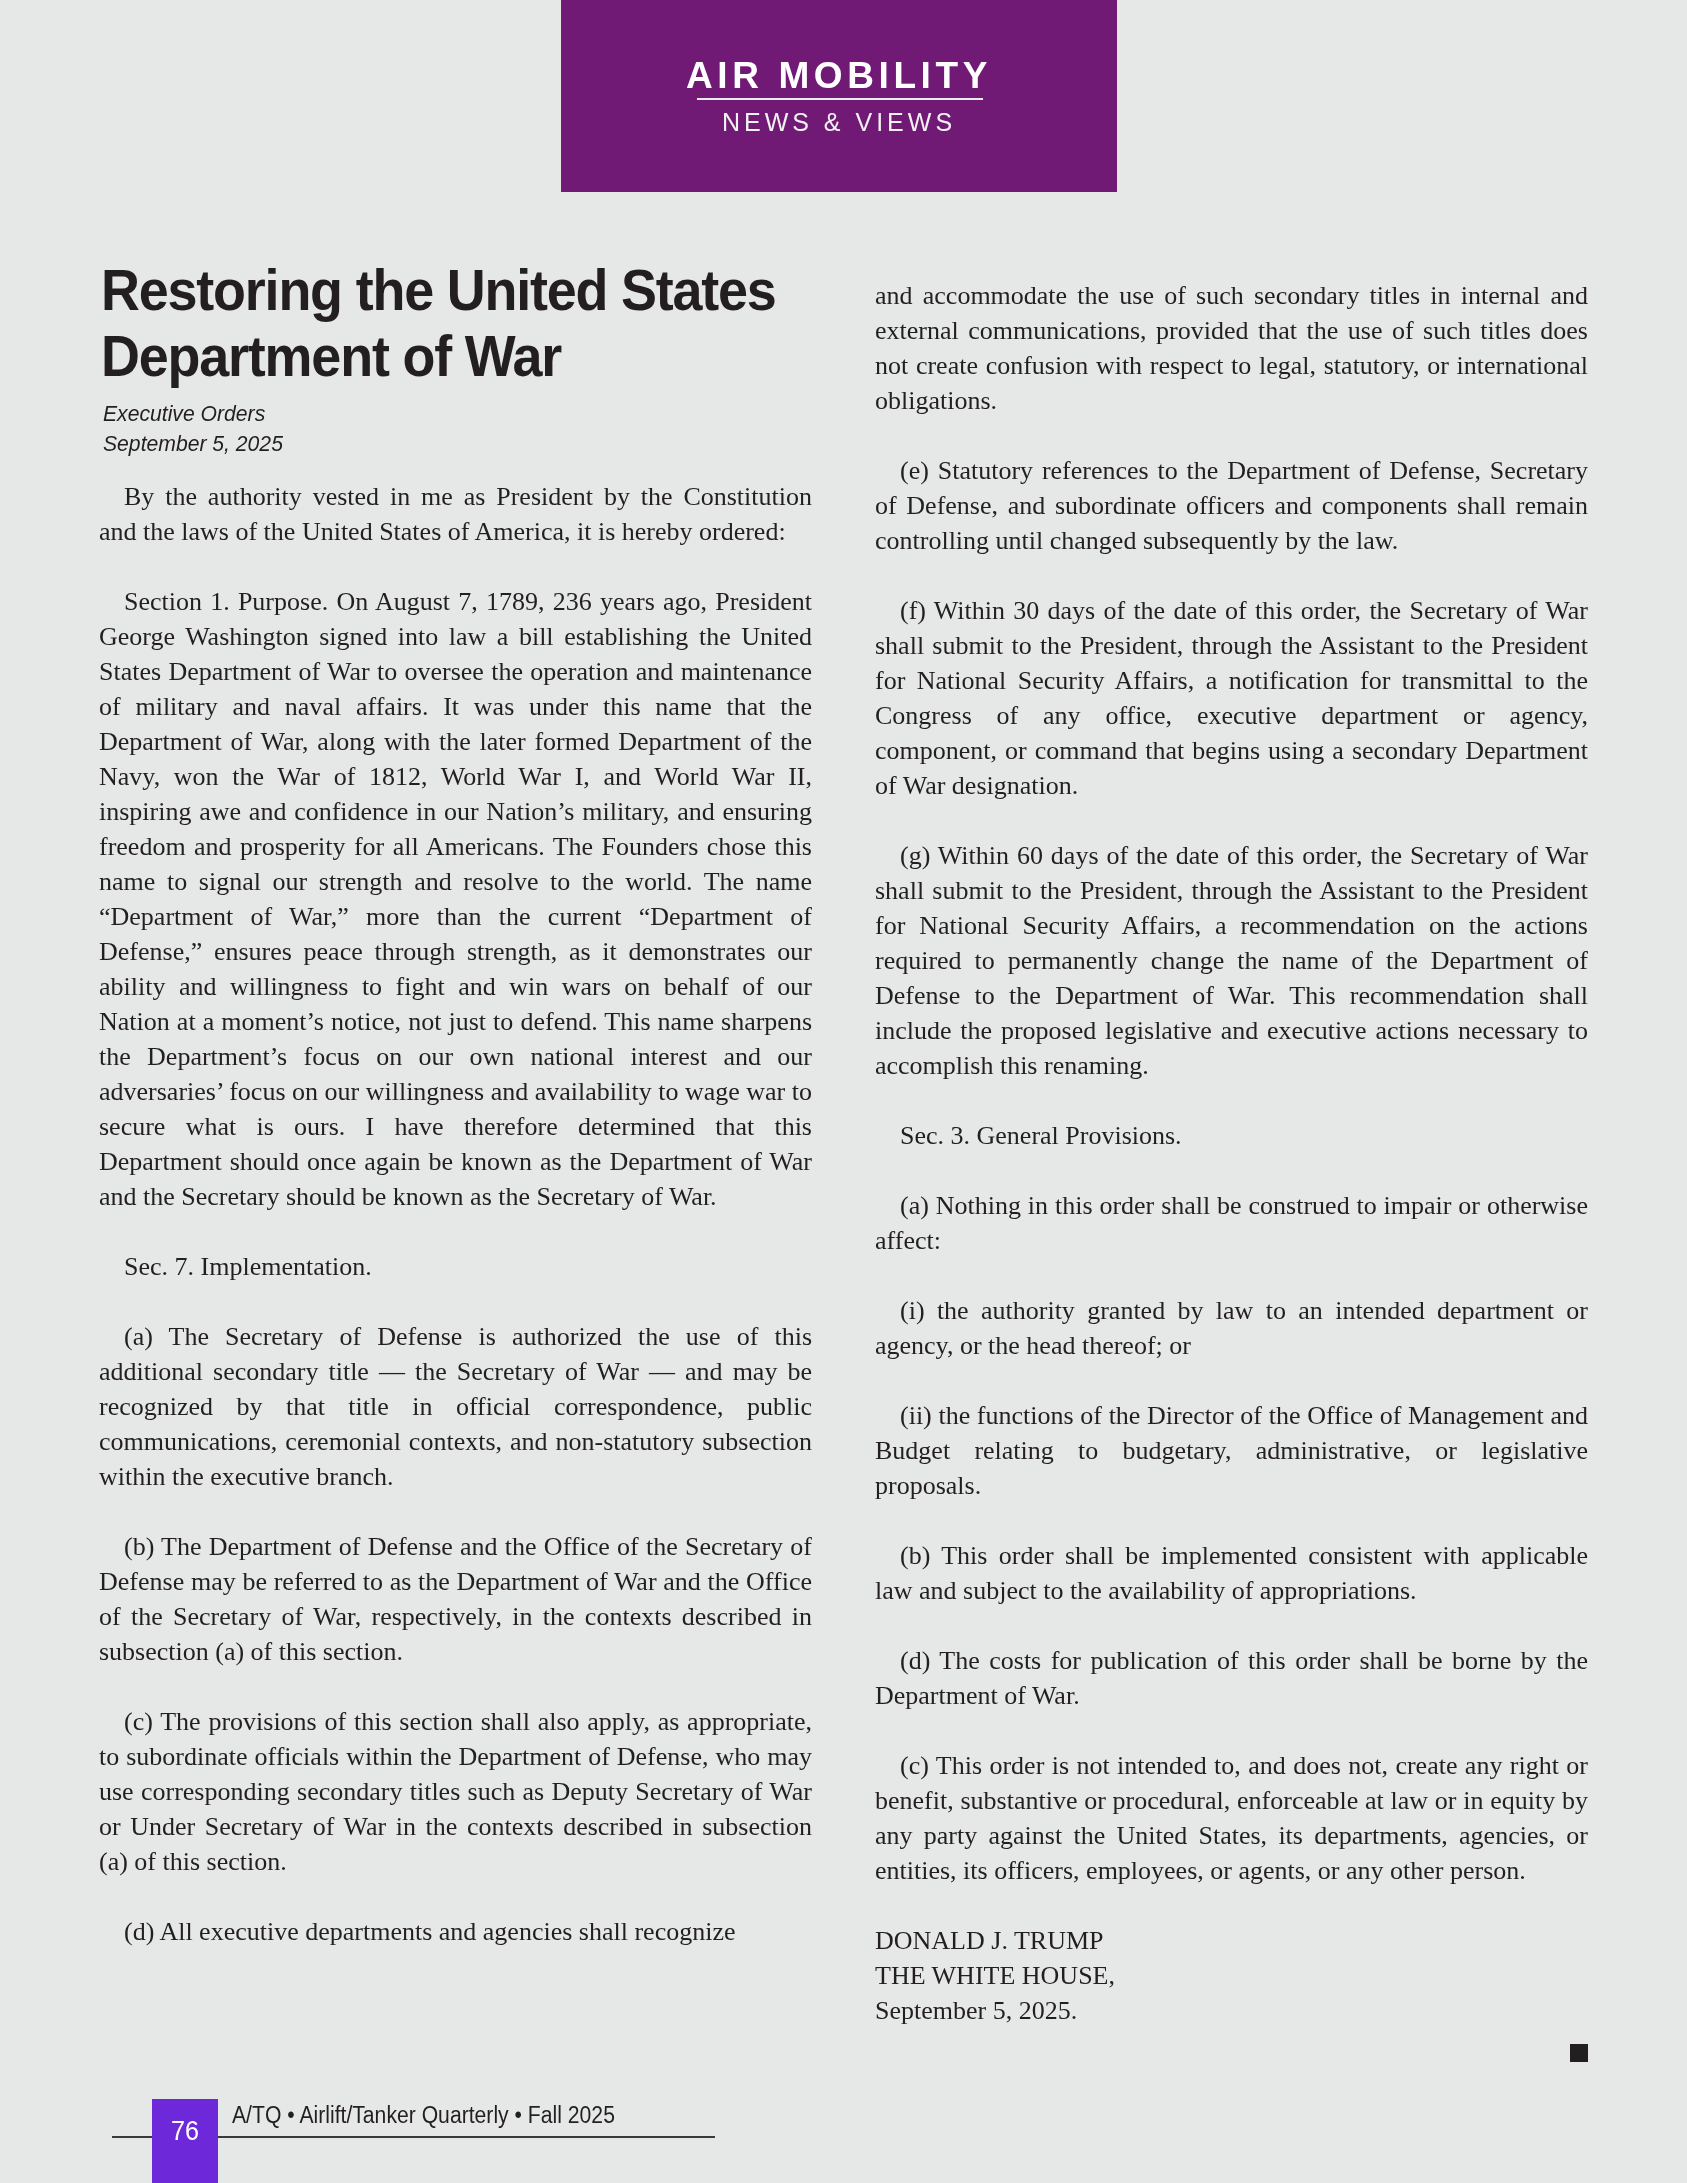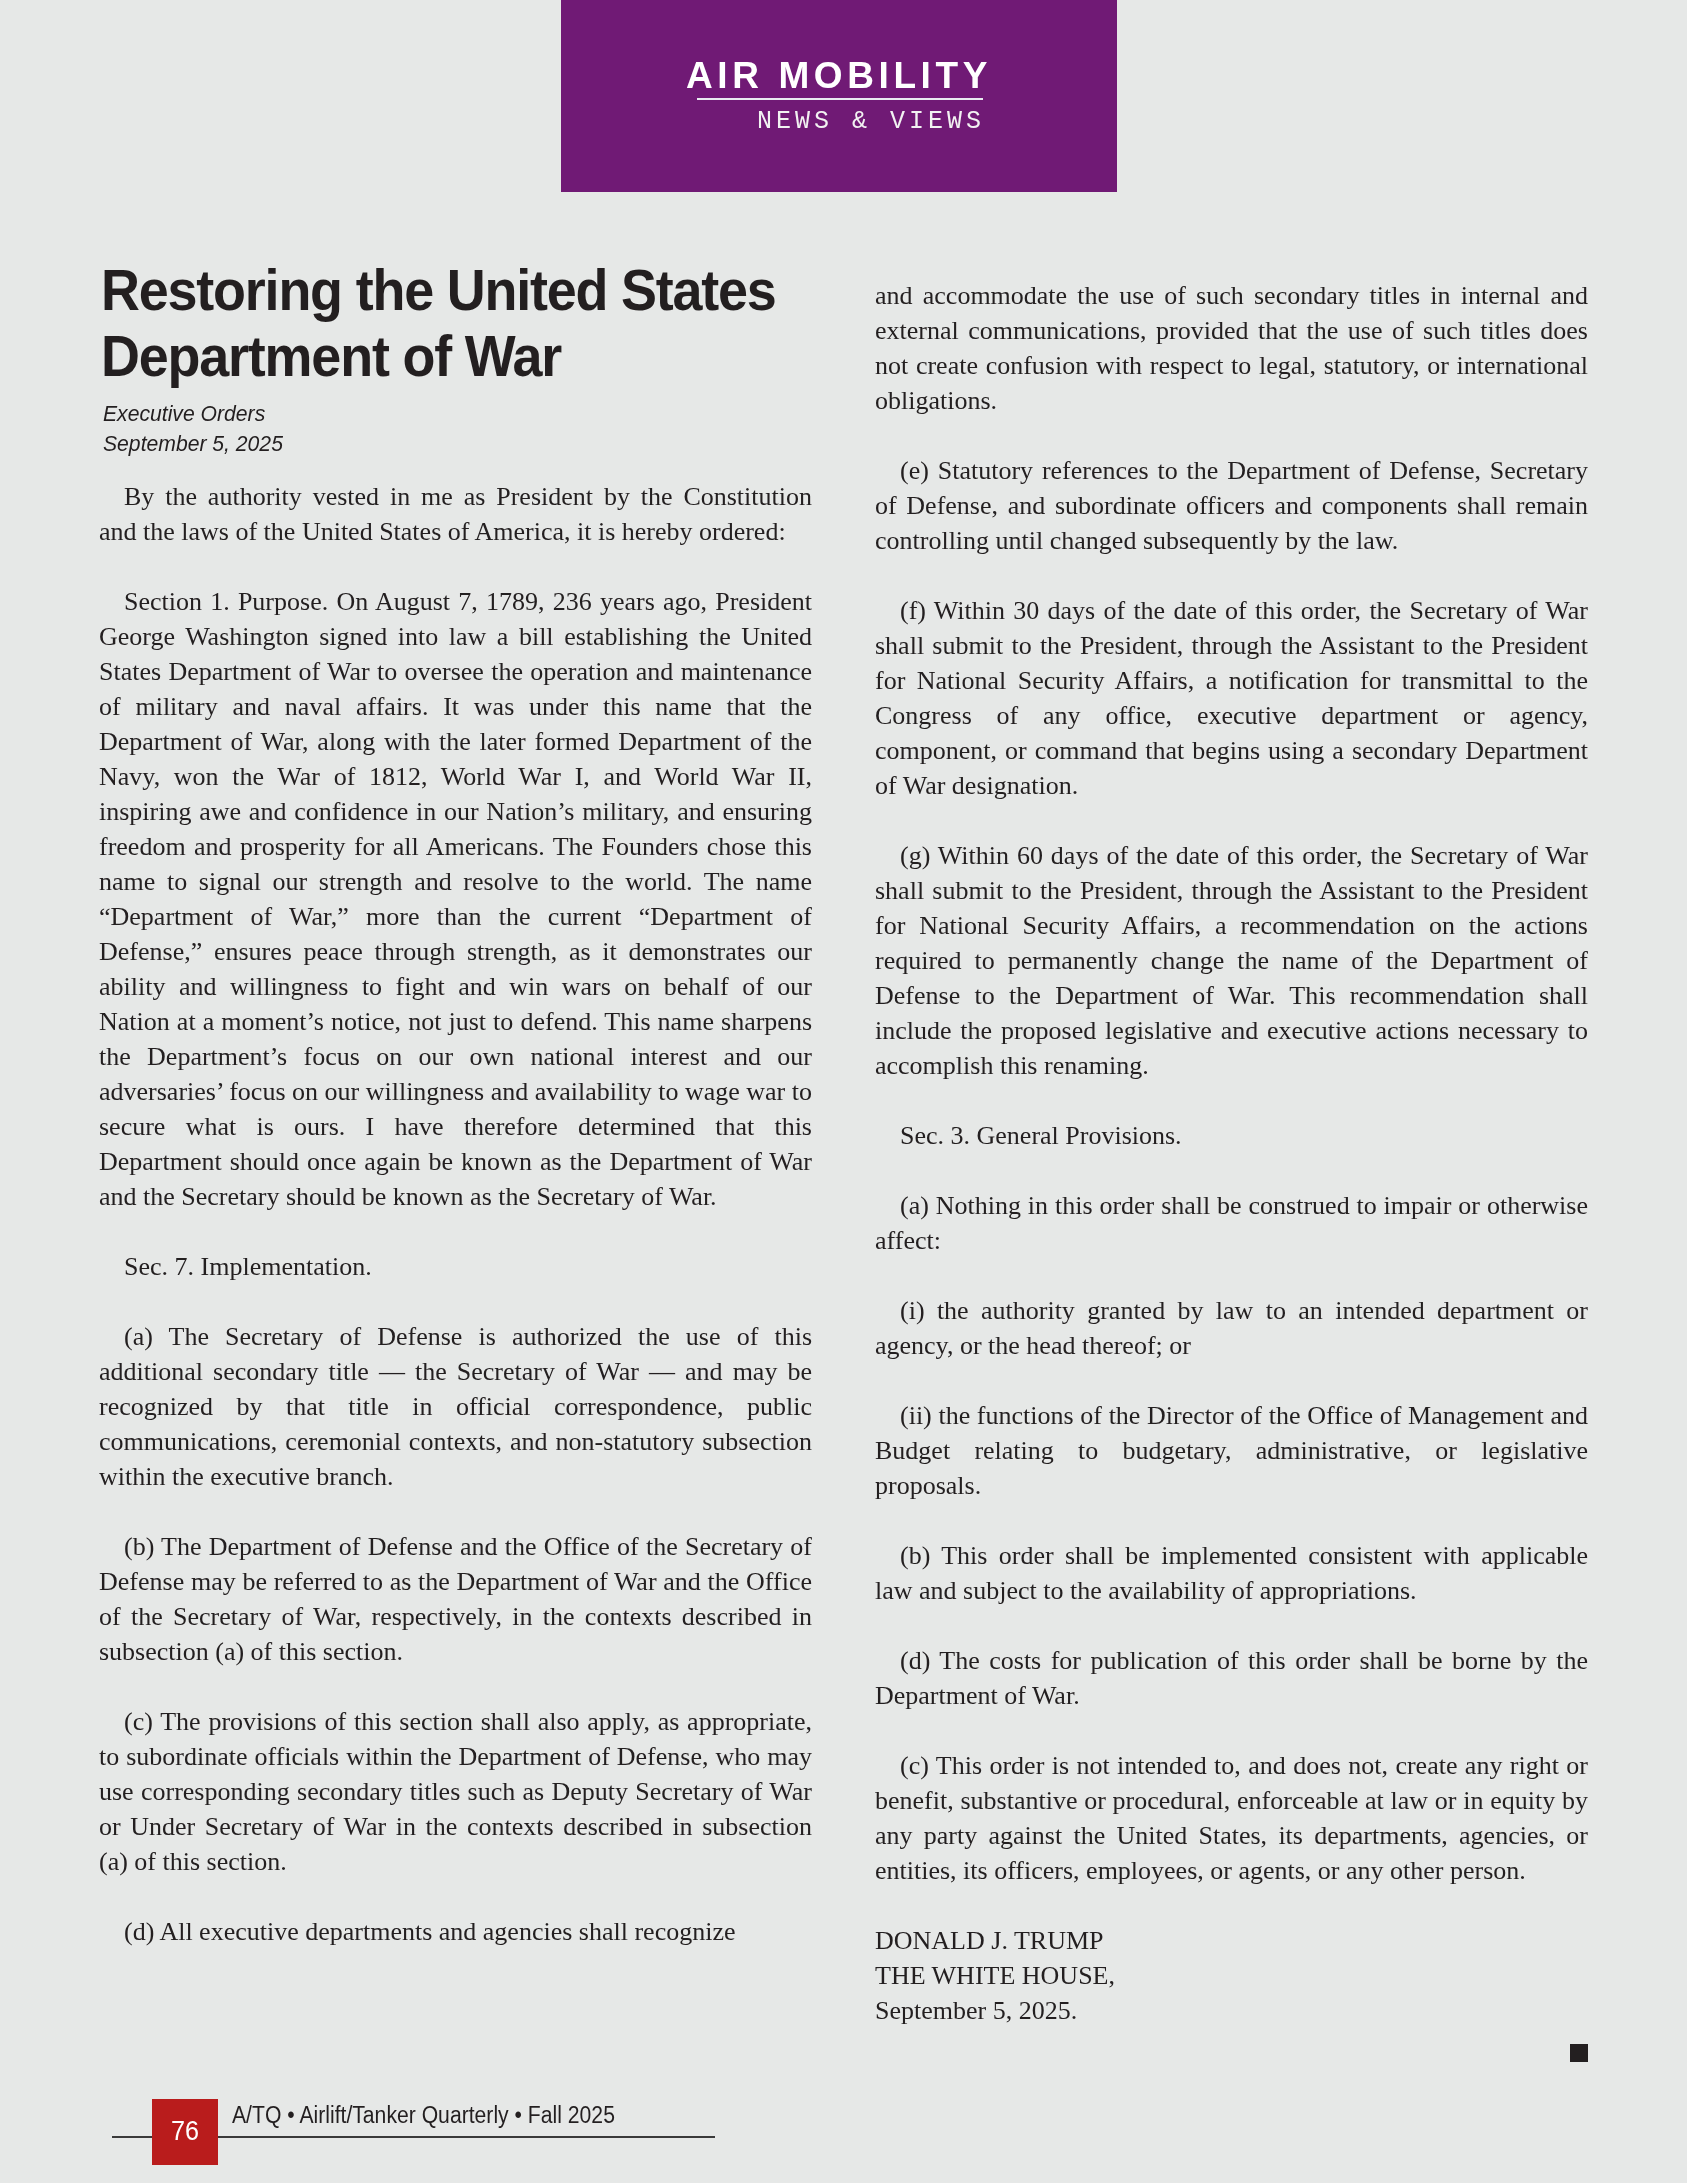--- a/index.html
+++ b/index.html
@@ -42,26 +42,25 @@
     top: 98px;
     height: 2px;
     background: #e8ecf0;
   }
   .banner-sub {
     position: absolute;
     left: 0;
     width: 100%;
     top: 106px;
     text-align: center;
-    font-family: Liberation Mono, monospace;
+    font-family: Liberation Sans, sans-serif;
     font-size: 25px;
     letter-spacing: 4px;
     color: #f2f2f2;
     line-height: 32px;
-    padding-left: 32px;
   }
 
   .title {
     position: absolute;
     left: 101px;
     top: 257px;
     width: 728px;
     font-family: "Liberation Sans", sans-serif;
     font-weight: bold;
     font-size: 58px;
@@ -135,22 +134,22 @@
     top: 2136px;
     width: 603px;
     height: 2px;
     background: #3a3a3a;
   }
   .folio-box {
     position: absolute;
     left: 152px;
     top: 2099px;
     width: 66px;
-    height: 66px;
-    background: #b91c1c;
+    height: 85px;
+    background: #6d28d9;
   }
   .folio-num {
     position: absolute;
     left: 0;
     top: 16px;
     width: 100%;
     text-align: center;
     font-family: "Liberation Sans", sans-serif;
     font-size: 28px;
     color: #ffffff;

